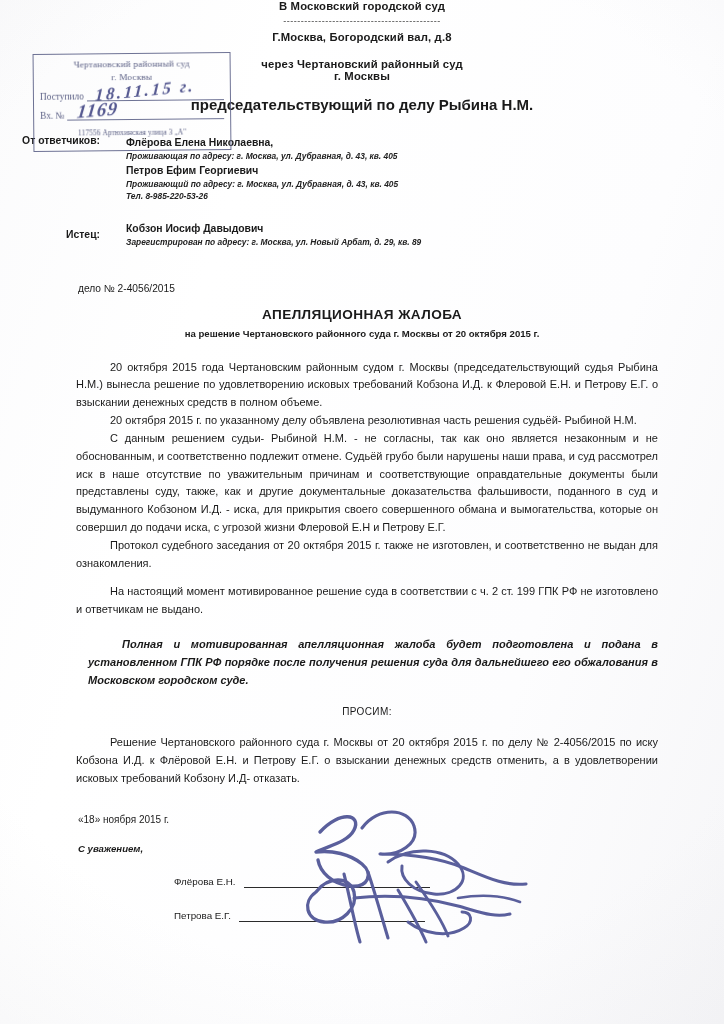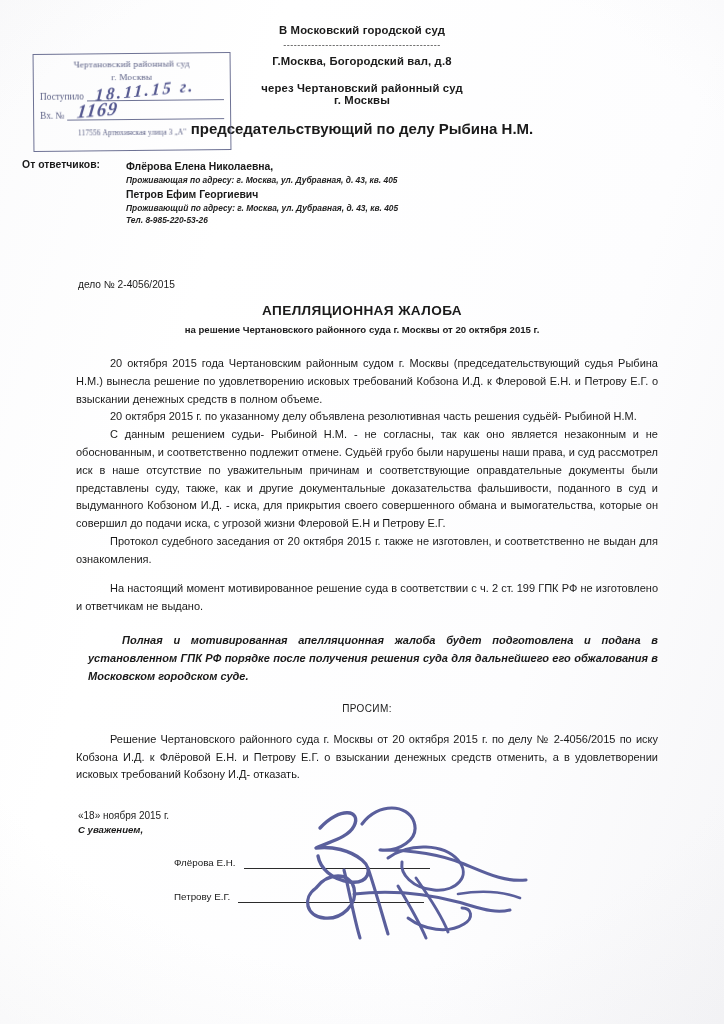--- a/index.html
+++ b/index.html
@@ -192,21 +192,21 @@
     letter-spacing: .4px;
   }
 
   
   .sig-block { margin: 26px 0 0 78px; position: relative; }
   .sig-date { font-size: 10px; }
   .sig-regards {
     font-size: 9.6px;
     font-style: italic;
     font-weight: 600;
-    margin-top: 3px;
+    margin-top: 18px;
   }
   .sig-row {
     display: flex;
     align-items: flex-end;
     margin-top: 22px;
     margin-left: 96px;
   }
   .sig-name {
     font-size: 9.8px;
     white-space: nowrap;
@@ -244,21 +244,21 @@
       </div>
       <div class="stamp-field">
         <span class="lbl">Вх. №</span>
         <span class="rule">
           <span class="hand hw-num">1169</span>
         </span>
       </div>
       <div class="stamp-addr">117556 Артюхинская улица 3 „А"</div>
     </div>
 
-    <div style="padding-top:24px;">
+    <div style="">
       <div class="hdr">В Московский городской суд</div>
       <div class="hdr-rule">---------------------------------------------</div>
       <div class="hdr">Г.Москва, Богородский вал, д.8</div>
       <div style="height:15px;"></div>
       <div class="hdr">через Чертановский районный суд</div>
       <div class="hdr">г. Москвы</div>
       <div class="hdr-sub">председательствующий по делу Рыбина Н.М.</div>
     </div>
 
     <div class="parties">
@@ -269,20 +269,27 @@
           <div class="party-name">Флёрова Елена Николаевна,</div>
           <div class="party-sub">Проживающая по адресу: г. Москва, ул. Дубравная, д. 43, кв. 405</div>
           <div class="party-name">Петров Ефим Георгиевич</div>
           <div class="party-sub">Проживающий по адресу: г. Москва, ул. Дубравная, д. 43, кв. 405</div>
           <div class="party-sub">Тел. 8-985-220-53-26</div>
         </div>
       </div>
 
       <div style="height:18px;"></div>
 
+      <div class="party-row">
+        <div class="party-label mid">Истец:</div>
+        <div class="party-body">
+          <div class="party-name">Кобзон Иосиф Давыдович</div>
+          <div class="party-sub" style="max-width:330px;">Зарегистрирован по адресу: г. Москва, ул. Новый Арбат, д. 29, кв. 89</div>
+        </div>
+      </div>
 
     </div>
 
     <div style="height:34px;"></div>
     <div class="caseno">дело № 2-4056/2015</div>
     <div class="doc-title">АПЕЛЛЯЦИОННАЯ ЖАЛОБА</div>
     <div class="doc-subtitle">на решение Чертановского районного суда г. Москвы от 20   октября 2015 г.</div>
 
     <div class="body-wrap" style="margin-top:20px;">
       <p class="para">20 октября 2015 года Чертановским районным судом г. Москвы (председательствующий судья Рыбина Н.М.) вынесла решение по удовлетворению исковых требований Кобзона И.Д. к Флеровой Е.Н. и Петрову Е.Г. о взыскании денежных средств в полном объеме.</p>
@@ -301,21 +308,21 @@
 
     <div class="sig-block">
       <div class="sig-date">«18»  ноября 2015 г.</div>
       <div class="sig-regards">С уважением,</div>
 
       <div class="sig-row">
         <span class="sig-name">Флёрова Е.Н.</span>
         <span class="sig-rule"></span>
       </div>
       <div class="sig-row">
-        <span class="sig-name">Петрову Е.Г.</span>
+        <span class="sig-name">Петрова Е.Г.</span>
         <span class="sig-rule"></span>
       </div>
 
       <svg class="scribble" id="scribble-1" width="300" height="140" viewBox="0 0 300 140">
         <g fill="none" stroke="#5a5f9c" stroke-linecap="round" stroke-linejoin="round">
           <path d="M62 30 C82 8 104 12 96 28 C90 40 70 44 58 50 C74 48 92 52 104 62
                    C116 72 110 86 92 84 C74 82 62 70 60 58" stroke-width="3.4"></path>
           <path d="M104 26 C120 4 150 6 156 24 C162 42 140 54 122 52
                    C150 52 182 56 206 66 C230 76 246 84 268 82" stroke-width="3.1"></path>
           <path d="M130 60 C152 44 186 46 200 62 C214 78 198 94 176 92

